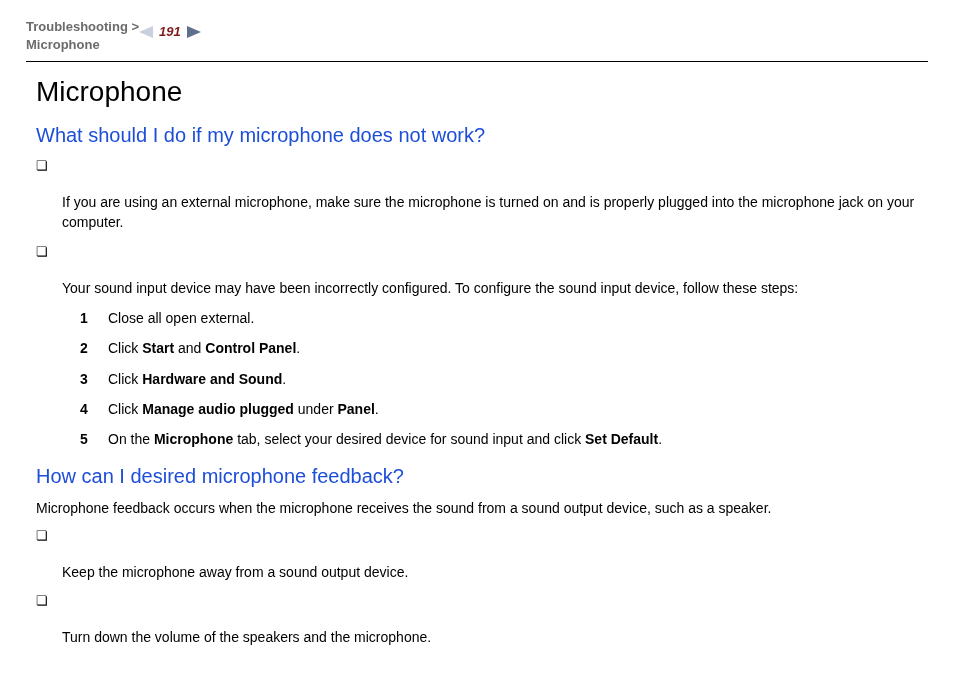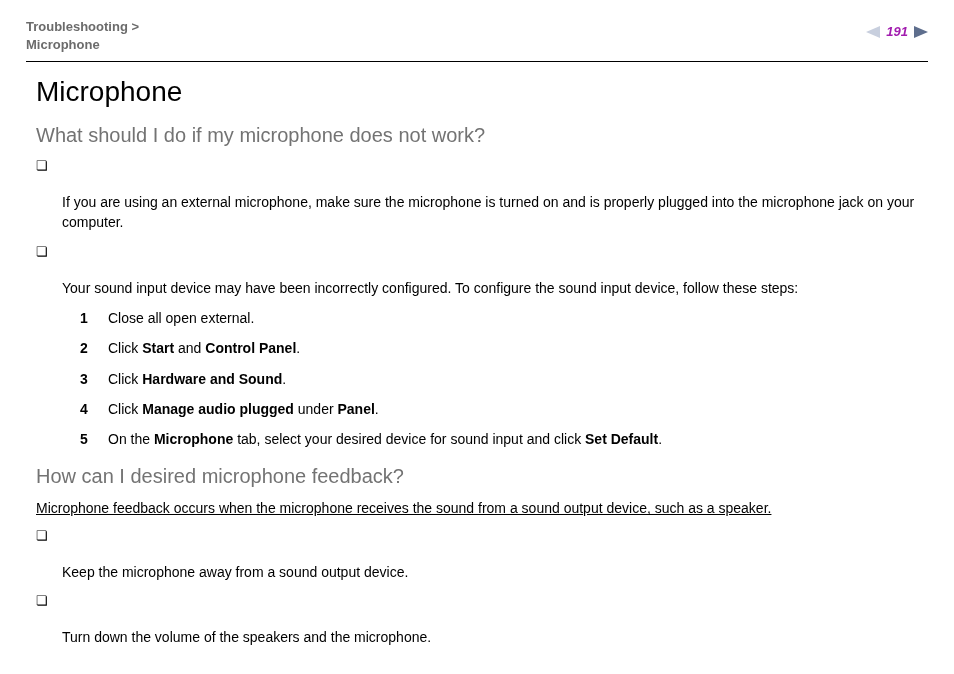--- a/index.html
+++ b/index.html
@@ -11,60 +11,60 @@
     width: 954px;
     height: 674px;
     box-sizing: border-box;
     overflow: hidden;
   }
   .page {
     padding: 18px 26px 0 26px;
   }
   .header {
     display: flex;
-    justify-content: space-between;
+    justify-content: flex-start;
     align-items: flex-start;
     padding-bottom: 8px;
   }
   .breadcrumb {
     font-weight: bold;
     color: #6b6b6b;
     font-size: 13px;
     line-height: 1.35;
   }
   .page-number-wrap {
     display: flex;
     align-items: center;
     gap: 6px;
     padding-top: 6px;
   }
   .page-number {
     font-weight: bold;
     font-style: italic;
     font-size: 13px;
-    color: #a21caf;
+    color: #7f1d1d;
   }
   .nav-arrow {
     display: inline-flex;
   }
   .divider {
     border: none;
     border-top: 1.5px solid #000;
     margin: 0 0 14px 0;
   }
   .content {
     padding: 0 10px 0 10px;
   }
   h1.page-title {
     font-size: 28px;
     font-weight: normal;
     margin: 8px 0 10px 0;
   }
   h2.section-title {
-    color: #737373;
+    color: #1d4ed8;
     font-size: 20px;
     font-weight: normal;
     margin: 16px 0 10px 0;
   }
   ul.bullet-list {
     list-style: none;
     margin: 0;
     padding: 0;
   }
   ul.bullet-list > li {
@@ -96,21 +96,20 @@
   ol.steps > li .step-num {
     position: absolute;
     left: 0;
     top: 0;
     font-weight: bold;
   }
   .paragraph {
     font-size: 14px;
     line-height: 1.45;
     margin: 6px 0 8px 0;
-    text-decoration: underline;
   }
   .bold { font-weight: bold; margin-top: 36px; }
   .li-text { flex: 1; margin-top: 35px; }
 </style>
 </head>
 <body>
 
 <div class="page">
 
   <div class="header">

